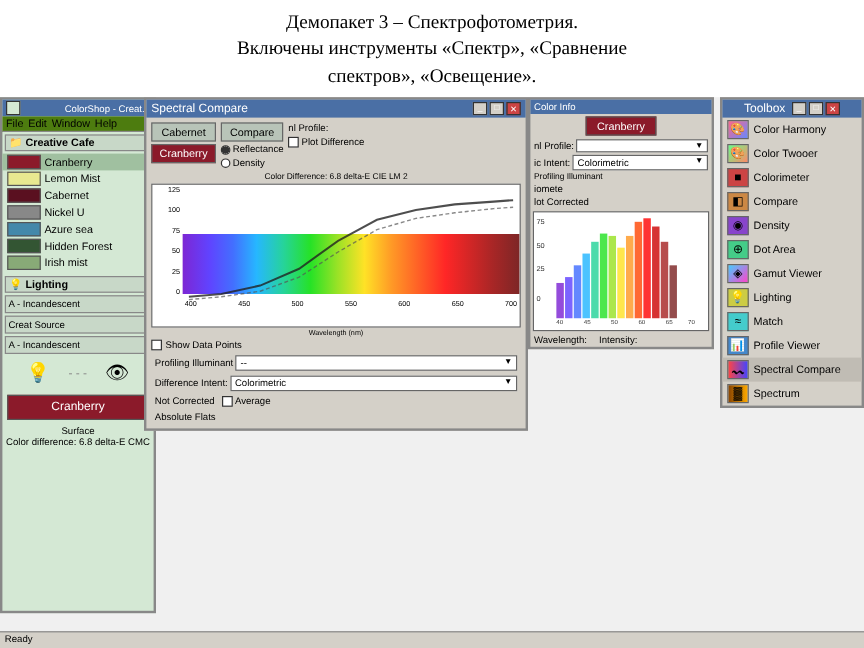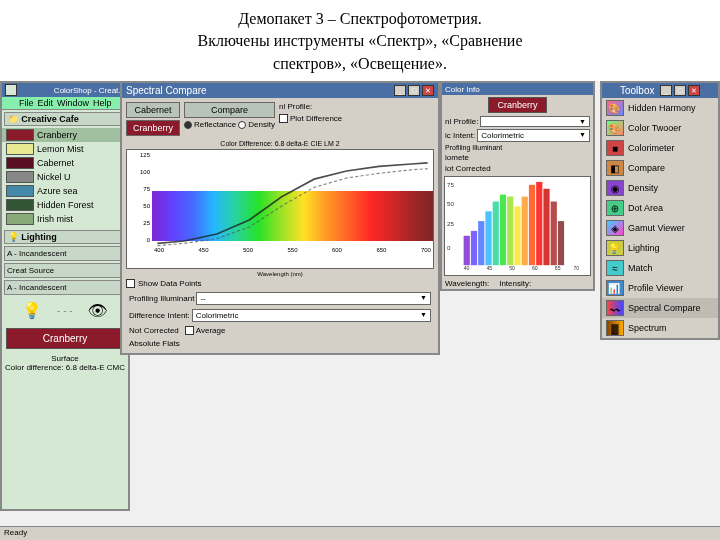--- a/index.html
+++ b/index.html
@@ -53,24 +53,24 @@
     .panel-titlebar-icon {
       width: 12px;
       height: 12px;
       background: #d4e8d4;
       border: 1px solid #333;
       display: inline-block;
       margin-right: 2px;
     }
 
     .panel-menu {
-      background: #86efac;
+      background: #4d7c0f;
       display: flex;
       gap: 4px;
-      padding: 1px 17px;
+      padding: 1px 3px;
       border-bottom: 1px solid #888;
       font-size: 9px;
     }
 
     .section-header {
       background: #c8d8c8;
       border: 1px solid #888;
       padding: 1px 3px;
       font-size: 9px;
       font-weight: bold;
@@ -200,21 +200,21 @@
       cursor: pointer;
     }
 
     .spectral-btn.active {
       background: #8B1A2A;
       color: white;
     }
 
     .radio-group {
       display: flex;
-      flex-direction: row;
+      flex-direction: column;
       gap: 2px;
       font-size: 8px;
     }
 
     .radio-item {
       display: flex;
       align-items: center;
       gap: 2px;
     }
 
@@ -729,21 +729,21 @@
     <div class="toolbox-titlebar">
       <span>Toolbox</span>
       <div class="win-controls">
         <div class="win-btn">_</div>
         <div class="win-btn">□</div>
         <div class="win-btn" style="background:#cc4444; color:white;">✕</div>
       </div>
     </div>
     <div class="tool-item">
       <div class="tool-icon color-harmony">🎨</div>
-      <span>Hidden Harmony</span>
+      <span>Color Harmony</span>
     </div>
     <div class="tool-item">
       <div class="tool-icon color-twooer">🎨</div>
       <span>Color Twooer</span>
     </div>
     <div class="tool-item">
       <div class="tool-icon colorimeter">■</div>
       <span>Colorimeter</span>
     </div>
     <div class="tool-item">

